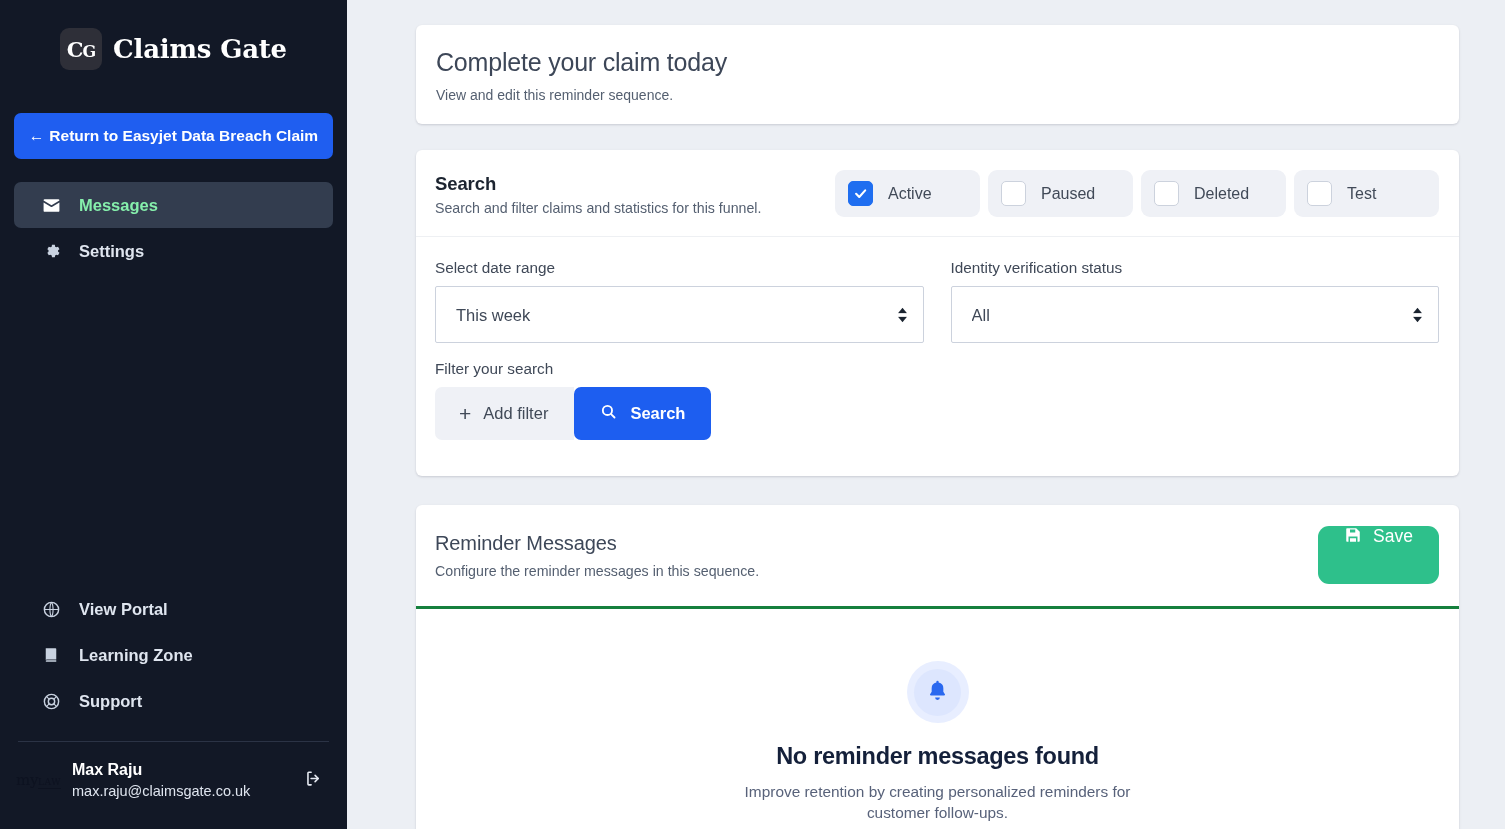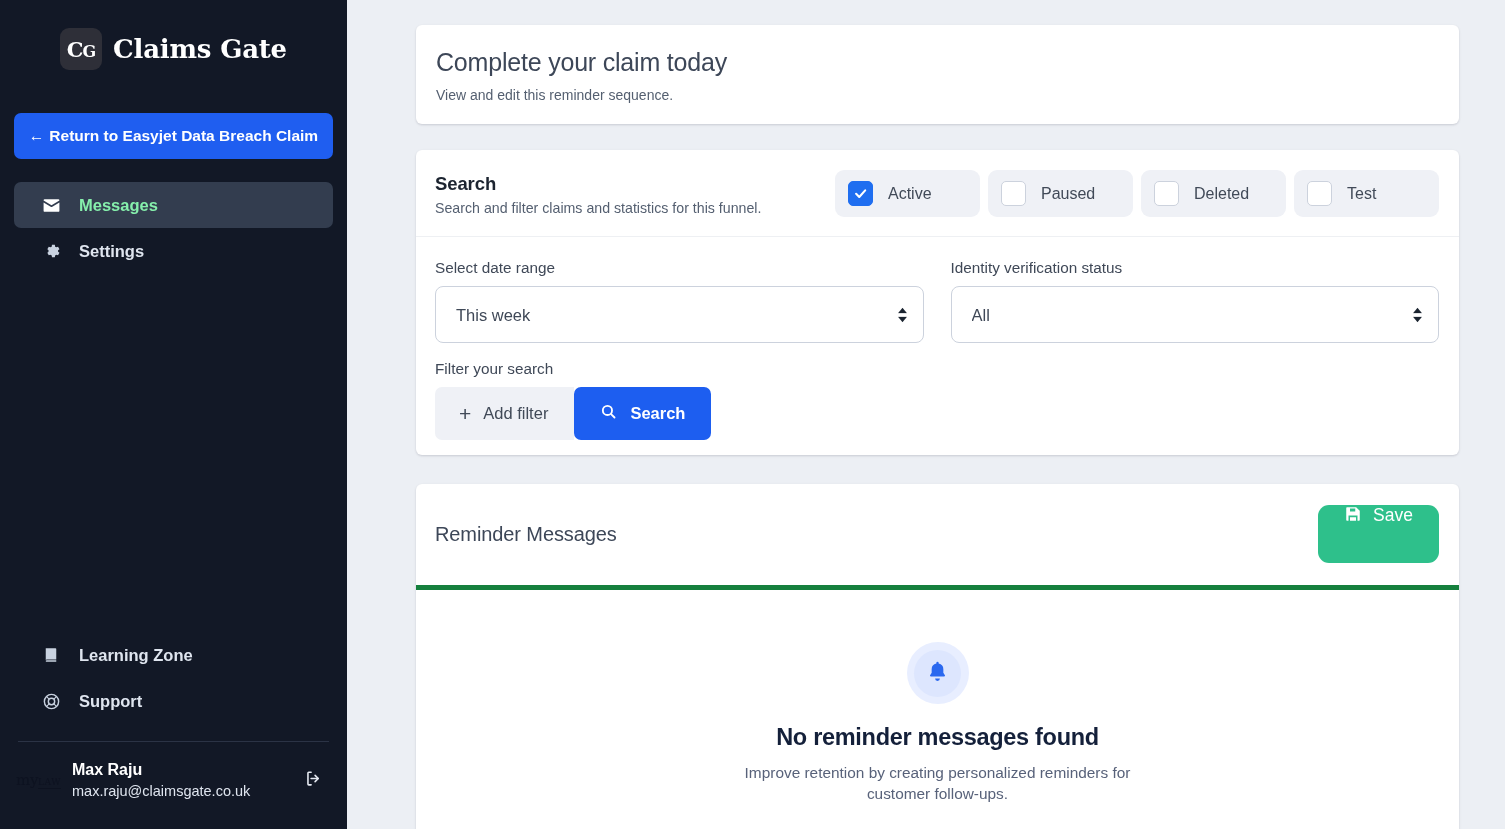--- a/index.html
+++ b/index.html
@@ -182,35 +182,35 @@
     flex-shrink: 0;
     display:flex;align-items:center;justify-content:center;
   }
   .chip.checked .box {
     background: #1f6ef0;
     border-color: #1f6ef0;
     color: #ffffff;
   }
   .chip .lbl { font-size: 16px; color: #414a58; white-space: nowrap; }
 
-  .search-body { padding: 22px 20px 15px 19px; }
+  .search-body { padding: 22px 20px 36px 19px; }
   .field-grid {
     display: grid;
     grid-template-columns: 1fr 1fr;
     column-gap: 27px;
   }
   .field-label {
     font-size: 15.3px; color: #3f4857; margin-bottom: 9px; display:block;
   }
   .sel-wrap { position: relative; }
   select.sel {
     width: 100%;
     height: 57px;
     border: 1px solid #ccd2dd;
-    border-radius: 8px;
+    border-radius: 2px;
     background: #ffffff;
     font-family: "Liberation Sans", sans-serif;
     font-size: 16.5px;
     color: #3f4857;
     padding: 0 40px 0 20px;
     appearance: none;
     -webkit-appearance: none;
     cursor: pointer;
   }
   .sel-arrows {
@@ -247,21 +247,21 @@
     font-weight: 700;
     color: #ffffff;
     display: flex; align-items: center; gap: 13px;
     cursor: pointer;
   }
 
   
   .rem-head {
     display: flex; align-items: center; justify-content: space-between;
     padding: 21px 20px 22px 19px;
-    border-bottom: 5px solid #15803d;
+    border-bottom: 3px solid #15803d;
   }
   .rem-title { font-size: 20px; font-weight: 400; color: #3d4758; letter-spacing: -0.1px; }
   .rem-sub { font-size: 14.2px; color: #545f70; margin-top: 8px; }
   .save-btn {
     background: #2ec08b;
     border: none;
     border-radius: 11px;
     height: 58px;
     padding: 0 26px;
     color: #ffffff;
@@ -330,20 +330,29 @@
         <span class="ico">
           <svg width="18" height="18" viewBox="0 0 24 24" fill="currentColor">
               <path d="M12 8.5A3.5 3.5 0 1 0 12 15.5 3.5 3.5 0 0 0 12 8.5Zm9.4 4.4.1-.9-.1-.9 1.9-1.5-1.9-3.3-2.3.8a7.6 7.6 0 0 0-1.6-.9l-.4-2.4h-3.8l-.4 2.4c-.6.2-1.1.5-1.6.9l-2.3-.8L7.1 9.6 9 11.1l-.1.9.1.9-1.9 1.5 1.9 3.3 2.3-.8c.5.4 1 .7 1.6.9l.4 2.4h3.8l.4-2.4c.6-.2 1.1-.5 1.6-.9l2.3.8 1.9-3.3-1.9-1.5Z"></path>
             </svg>
         </span>
         <span>Settings</span>
       </div>
     </nav>
 
     <div class="sidebar-bottom">
+      <div class="bnav-item">
+        <span class="ico">
+          <svg width="19" height="19" viewBox="0 0 24 24" fill="none" stroke="currentColor" stroke-width="1.8">
+              <circle cx="12" cy="12" r="9"></circle>
+              <path d="M3 12h18M12 3c2.6 2.7 2.6 15.3 0 18M12 3c-2.6 2.7-2.6 15.3 0 18" stroke-width="1.4"></path>
+            </svg>
+        </span>
+        <span>View Portal</span>
+      </div>
       <div class="bnav-item">
         <span class="ico">
           <svg width="18" height="18" viewBox="0 0 24 24" fill="currentColor">
               <path d="M5 3h13a1 1 0 0 1 1 1v14H6.5A1.5 1.5 0 0 0 5 19.5V3Zm0 17.5A1.5 1.5 0 0 1 6.5 19H19v2H6.5A1.5 1.5 0 0 1 5 20.5Z"></path>
             </svg>
         </span>
         <span>Learning Zone</span>
       </div>
       <div class="bnav-item">
         <span class="ico">
@@ -468,20 +477,21 @@
             </button>
           </div>
         </div>
       </div>
     </section>
 
     <section class="card reminders-card">
       <div class="rem-head">
         <div>
           <div class="rem-title">Reminder Messages</div>
+          <div class="rem-sub">Configure the reminder messages in this sequence.</div>
         </div>
         <button class="save-btn">
           <span>
             <svg width="18" height="18" viewBox="0 0 24 24" fill="currentColor">
                 <path d="M4 3h12.2L21 7.8V20a1 1 0 0 1-1 1h-2v-7H6v7H4a1 1 0 0 1-1-1V4a1 1 0 0 1 1-1Zm4 1.6v4.2h7V4.6H8Zm0 11.8h8V21H8v-4.6Z"></path>
               </svg>
           </span>
           <span>Save</span>
         </button>
       </div>

